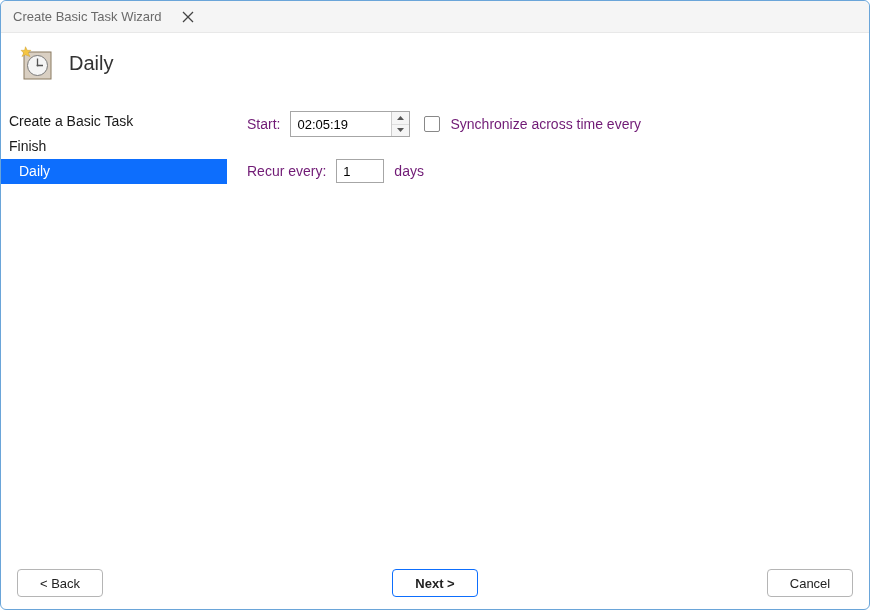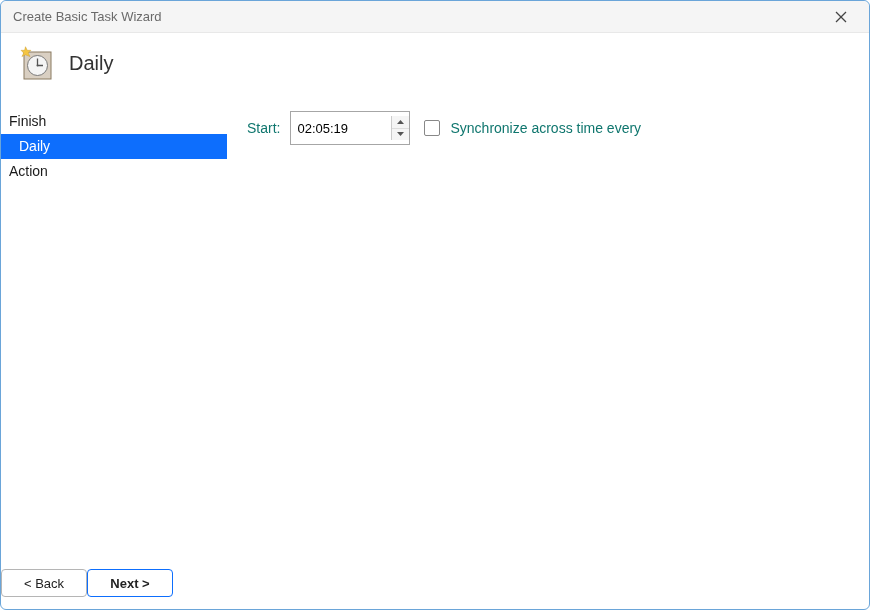--- a/index.html
+++ b/index.html
@@ -15,21 +15,20 @@
       width: 870px;
       height: 610px;
       overflow: hidden;
       border: 1px solid #6aa5d9;
       border-radius: 6px;
       position: relative;
     }
     .titlebar {
       display: flex;
       align-items: center;
-      justify-content: space-between;
       height: 32px;
       padding: 0 10px 0 12px;
       background: #f5f5f5;
       border-bottom: 1px solid #e8e8e8;
       border-radius: 6px 6px 0 0;
       gap: 8px;
     }
     .titlebar-title {
       color: #6a6a6a;
       font-size: 13px;
@@ -88,21 +87,21 @@
       padding: 6px 16px 0 20px;
     }
     .row {
       display: flex;
       align-items: center;
       gap: 10px;
       margin-bottom: 22px;
     }
     .label {
       font-size: 14px;
-      color: #0f766e;
+      color: #701a75;
     }
     .date-field {
       display: flex;
       align-items: center;
       border: 1px solid #a6a6a6;
       height: 26px;
       padding: 0 4px 0 6px;
       background: #ffffff;
       gap: 6px;
       min-width: 118px;
@@ -116,21 +115,21 @@
       width: 16px;
       height: 16px;
       display: flex;
       align-items: center;
       justify-content: center;
     }
     .time-field {
       display: flex;
       align-items: center;
       border: 1px solid #a6a6a6;
-      height: 34px;
+      height: 26px;
       background: #ffffff;
       min-width: 120px;
     }
     .time-field .value {
       flex: 1;
       padding: 0 6px;
       font-size: 13px;
     }
     .spinner {
       width: 18px;
@@ -167,22 +166,22 @@
       background: #ffffff;
     }
     .footer {
       position: absolute;
       bottom: 0;
       left: 0;
       right: 0;
       height: 52px;
       display: flex;
       align-items: center;
-      justify-content: flex-start;
-      padding: 0 0;
+      justify-content: space-between;
+      padding: 0 16px;
     }
     .btn {
       min-width: 86px;
       height: 28px;
       border: 1px solid #b5b5b5;
       border-radius: 4px;
       background: #ffffff;
       font-size: 13px;
       color: #222;
       display: flex;
@@ -217,23 +216,23 @@
       <line x1="18.5" y1="20.5" x2="24" y2="20.5" stroke="#555" stroke-width="1.3"></line>
       <circle cx="18.5" cy="20.5" r="1" fill="#555"></circle>
       <polygon points="5,3 7,7 11,7 8,10 10,14 5,12 1,14 3,10 0,7 4,7" fill="#f4c542" stroke="#c99a2a" stroke-width="0.5" transform="translate(2,-1) scale(0.9)"></polygon>
     </svg>
   </div>
   <div class="header-title">Daily</div>
 </div>
 
 <div class="body">
   <div class="sidebar">
+    <div class="sidebar-item">Create a Basic Task</div>
     <div class="sidebar-item">Finish</div>
     <div class="sidebar-item indent selected">Daily</div>
-    <div class="sidebar-item">Action</div>
   </div>
 
   <div class="content">
     <div class="row">
       <span class="label">Start:</span>
 
 
       <div class="time-field">
         <span class="value">02:05:19</span>
         <div class="spinner">
@@ -247,19 +246,25 @@
                 <polygon points="0,0 7,0 3.5,4" fill="#555"></polygon>
               </svg>
           </div>
         </div>
       </div>
 
       <div class="checkbox"></div>
       <span class="label">Synchronize across time every</span>
     </div>
 
+    <div class="row">
+      <span class="label">Recur every:</span>
+      <input class="recur-input" type="text" value="1" style="">
+      <span class="label">days</span>
+    </div>
   </div>
 </div>
 
 <div class="footer">
   <div class="btn">&lt; Back</div>
   <div class="btn primary">Next &gt;</div>
+  <div class="btn">Cancel</div>
 </div>
 
 </body></html>

